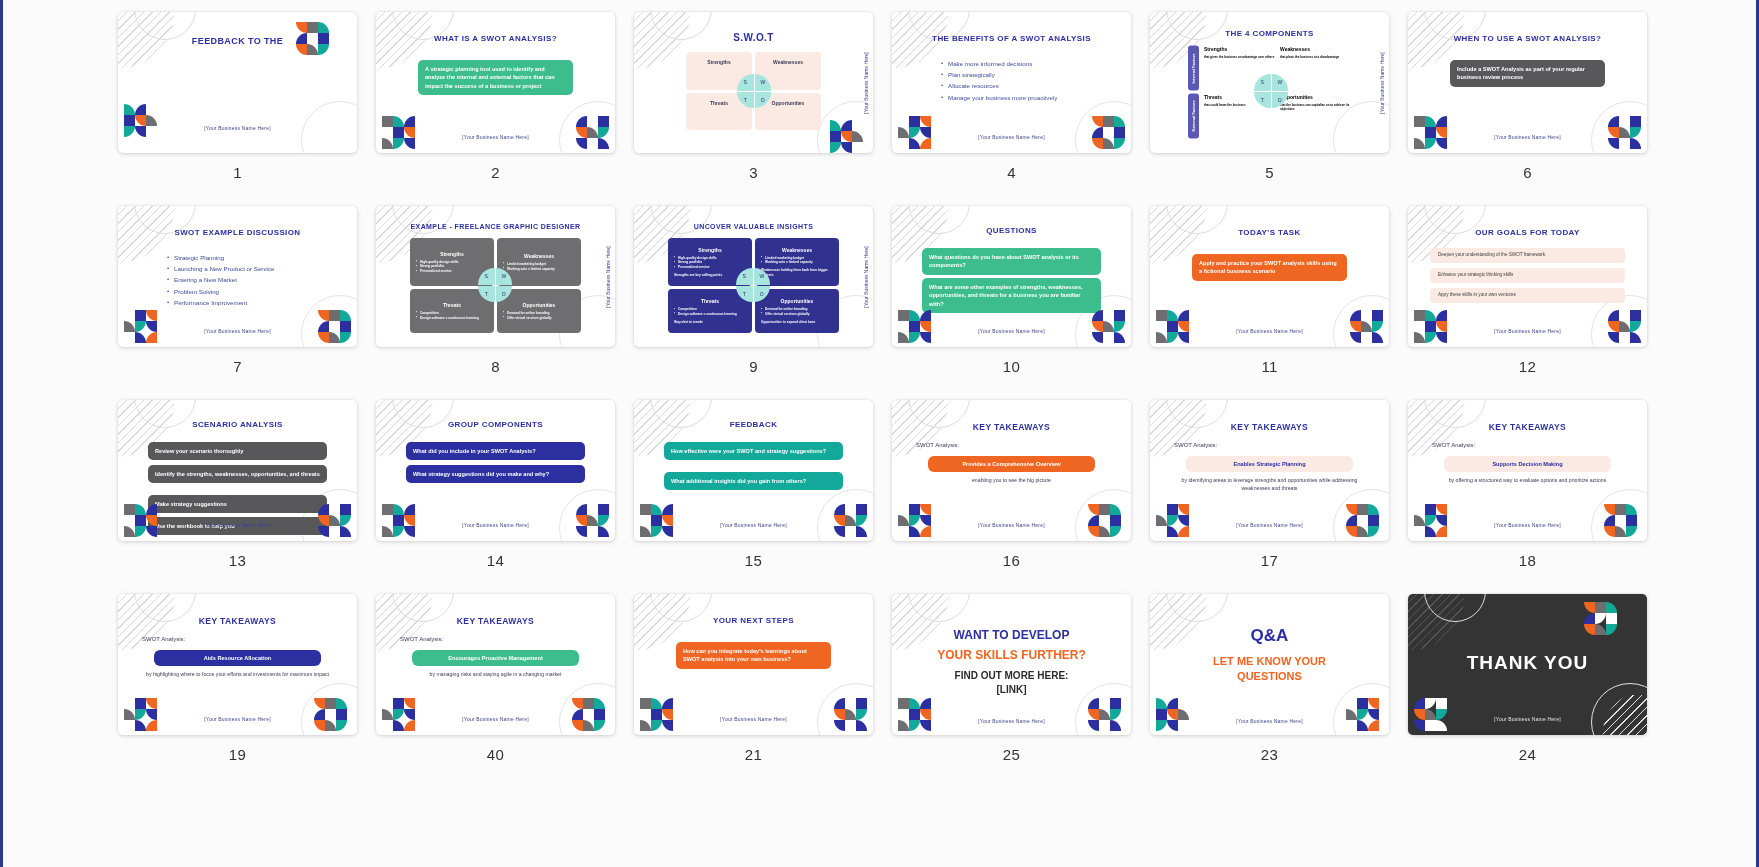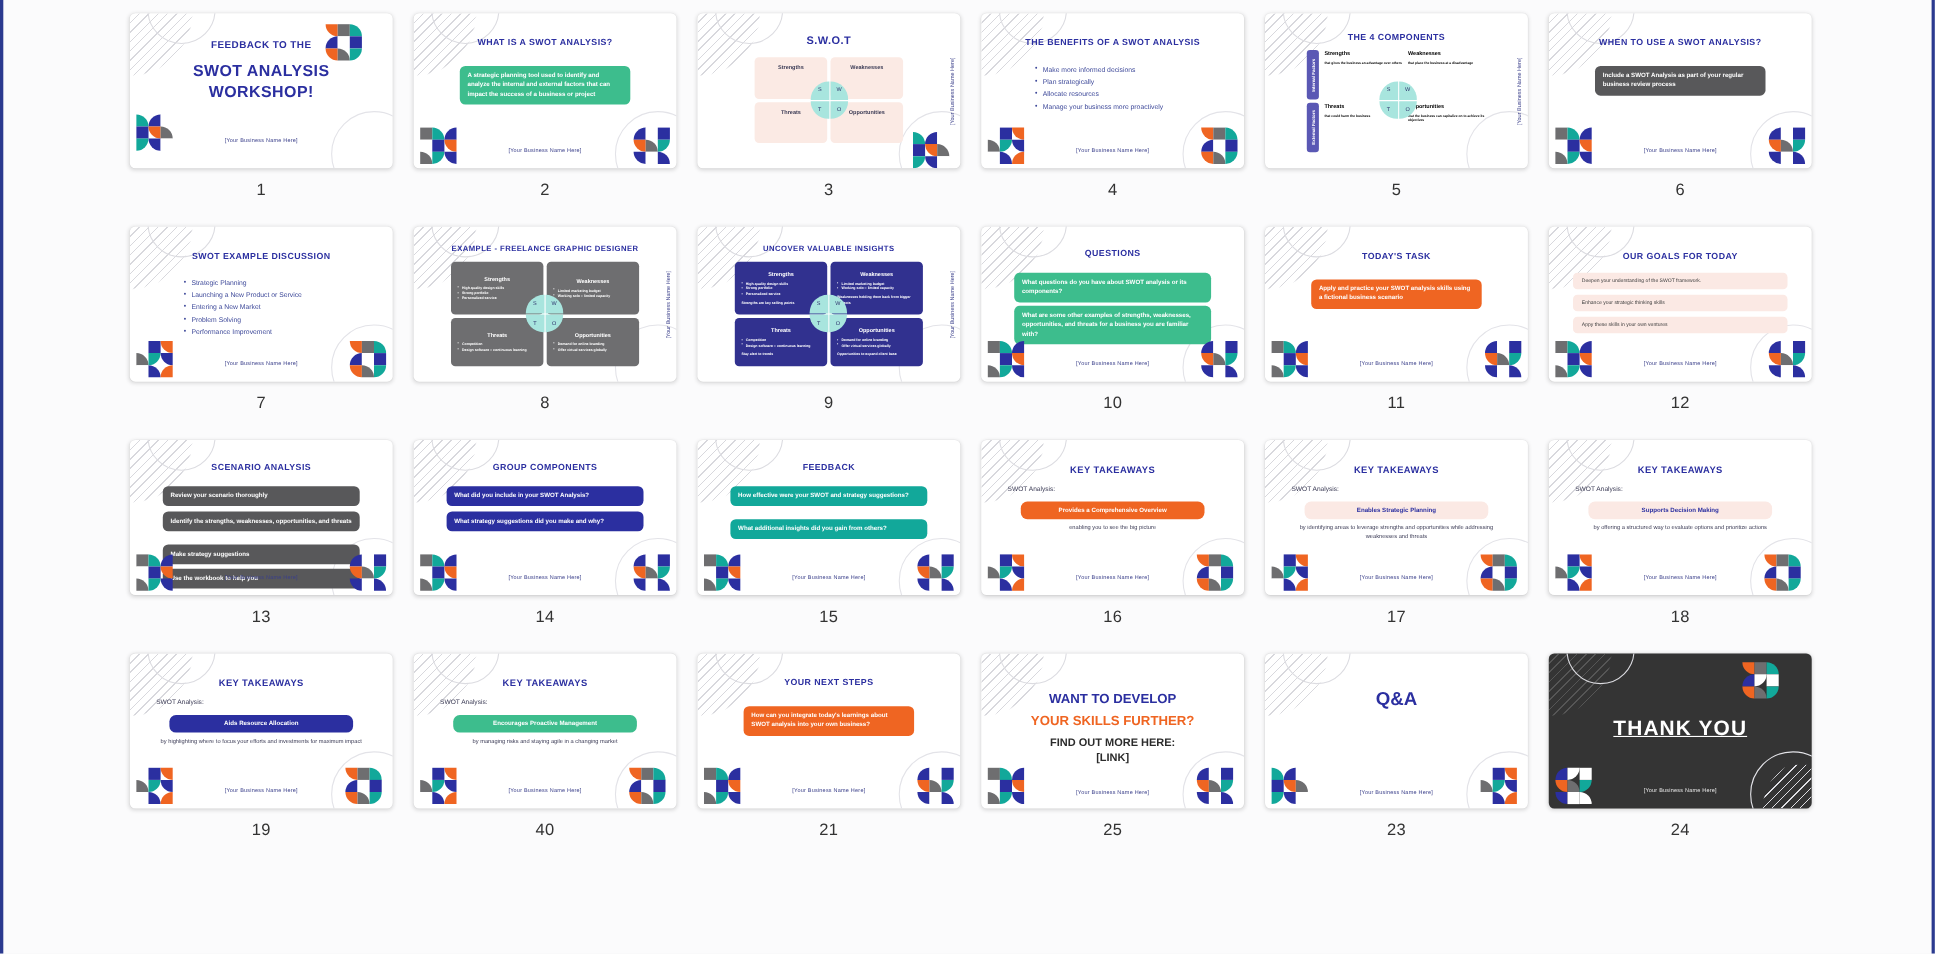--- a/index.html
+++ b/index.html
@@ -130,21 +130,20 @@
 <body>
 
 <div id="app">
   <div class="grid" id="grid">
       <div class="cell">
         <div class="slide">
           <div class="hatch"></div>
           <div class="arc"></div>
           <div class="arc2"></div>
           <div class="h-title" style="top:24px;font-size:9px;">FEEDBACK TO THE</div>
-          <div class="h-title" style="top:44px;font-size:14.5px;line-height:1.3;">SWOT ANALYSIS<br>WORKSHOP!</div>
           <div class="biz" style="top:113px;">[Your Business Name Here]</div>
           <div class="petals" style="left:178px;top:10px;grid-template-columns:repeat(3,11px);grid-template-rows:repeat(3,11px);">
             <div class="pt q-bl" style="background:#ef6522"></div>
             <div class="pt sq" style="background:#6e6e70"></div>
             <div class="pt q-tr" style="background:#12a89a"></div>
             <div class="pt q-tl" style="background:#2b2fa0"></div>
             <div class="pt q-br" style="background:#ffffff"></div>
             <div class="pt sq" style="background:#2b2fa0"></div>
             <div class="pt q-bl" style="background:#ef6522"></div>
             <div class="pt q-tr" style="background:#6e6e70"></div>
@@ -926,20 +925,21 @@
           </div>
         </div>
         <div class="num">25</div>
       </div>
       <div class="cell">
         <div class="slide">
           <div class="hatch"></div>
           <div class="arc"></div>
           <div class="arc2"></div>
           <div class="big" style="top:32px;font-size:17px;font-weight:bold;color:#2b2fa0;">Q&amp;A</div>
+          <div class="big" style="top:60px;font-size:11px;font-weight:bold;color:#ef6522;line-height:1.35;padding:0 30px;">LET ME KNOW YOUR QUESTIONS</div>
           <div class="biz" style="bottom:11px;">[Your Business Name Here]</div>
           <div class="petals" style="left:6px;top:104px;grid-template-columns:repeat(3,11px);grid-template-rows:repeat(3,11px);">
             <div class="pt q-tr" style="background:#12a89a"></div>
             <div class="pt q-tl" style="background:#2b2fa0"></div>
             <div class="pt q-br" style="background:#ffffff"></div>
             <div class="pt sq" style="background:#2b2fa0"></div>
             <div class="pt q-bl" style="background:#ef6522"></div>
             <div class="pt q-tr" style="background:#6e6e70"></div>
             <div class="pt q-br" style="background:#12a89a"></div>
             <div class="pt q-bl" style="background:#2b2fa0"></div>
@@ -958,21 +958,21 @@
           </div>
         </div>
         <div class="num">23</div>
       </div>
       <div class="cell">
         <div class="slide dark">
           <div class="hatch dk"></div>
           <div class="arc"></div>
           <div class="arc2"></div>
           <div class="hatch-br"></div>
-          <div class="big" style="top:58px;font-size:19px;font-weight:bold;color:#ffffff;letter-spacing:1px;text-decoration:underline;">THANK YOU</div>
+          <div class="big" style="top:58px;font-size:19px;font-weight:bold;color:#ffffff;letter-spacing:1px;">THANK YOU</div>
           <div class="biz" style="bottom:13px;color:#e8e8e8;">[Your Business Name Here]</div>
           <div class="petals" style="left:176px;top:8px;grid-template-columns:repeat(3,11px);grid-template-rows:repeat(3,11px);">
             <div class="pt q-bl" style="background:#ef6522"></div>
             <div class="pt sq" style="background:#6e6e70"></div>
             <div class="pt q-tr" style="background:#12a89a"></div>
             <div class="pt q-tl" style="background:#2b2fa0"></div>
             <div class="pt q-br" style="background:#ffffff"></div>
             <div class="pt sq" style="background:#ffffff"></div>
             <div class="pt q-bl" style="background:#ef6522"></div>
             <div class="pt q-tr" style="background:#6e6e70"></div>

